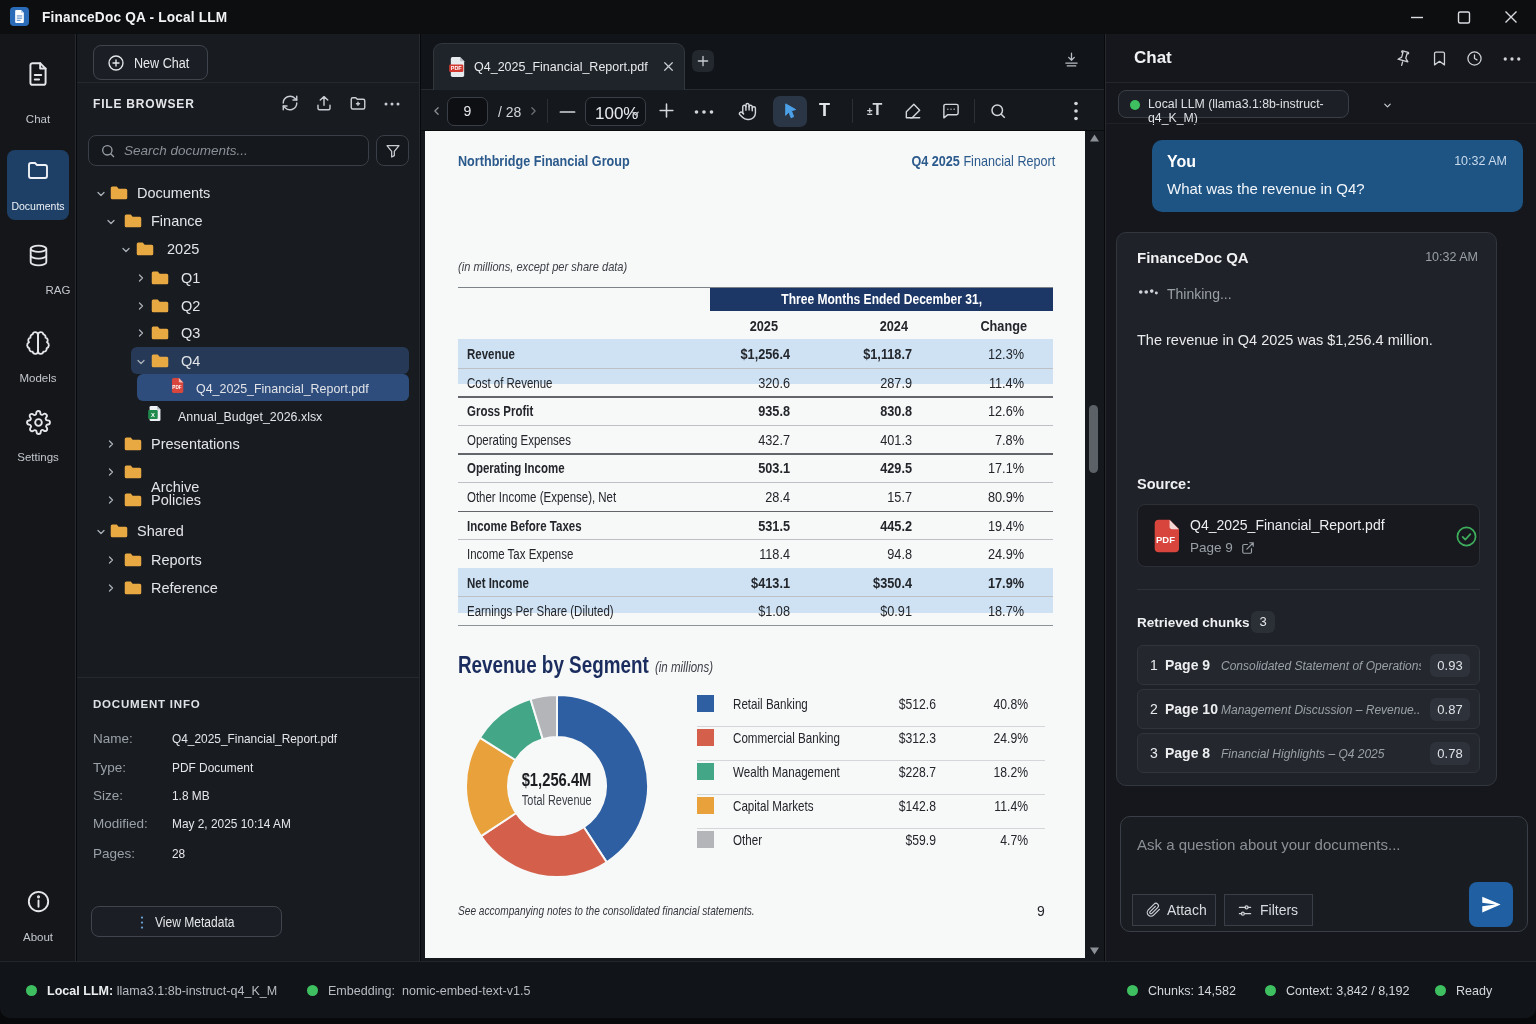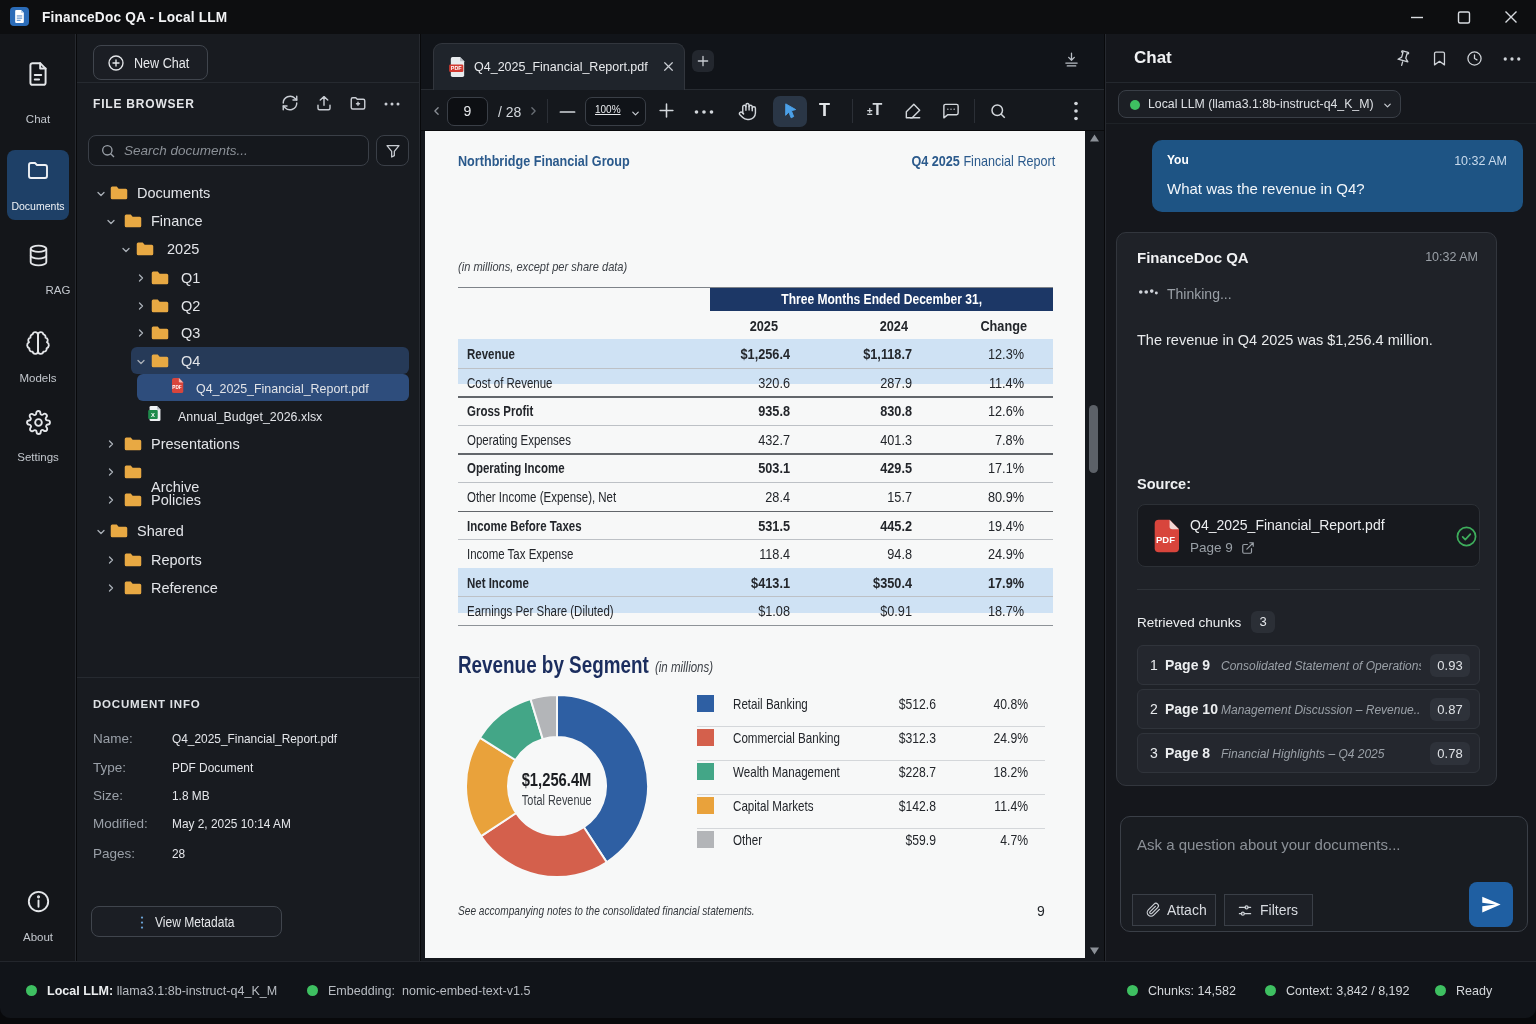--- a/index.html
+++ b/index.html
@@ -63,21 +63,21 @@
 .legrow { position:absolute; left:272px; width:350px; height:34px; font-size:14.5px; color:#23262b; }
 .legsq { position:absolute; left:0; top:4px; width:17px; height:17px; }
 .legnm { position:absolute; left:36px; top:5px; }
 .legv { position:absolute; left:139px; width:100px; top:5px; text-align:right; transform:scaleX(0.84); transform-origin:100% 50%; }
 .legp { position:absolute; left:241px; width:90px; top:5px; text-align:right; transform:scaleX(0.84); transform-origin:100% 50%; }
 .legline { position:absolute; left:272px; width:348px; height:1px; background:#d4d7da; }
 
 #chat { position:absolute; left:1105px; top:34px; width:431px; height:927px; background:#15171c; border-left:1px solid #26292f; }
 #chat-h { position:absolute; left:28px; top:14px; font-size:17px; font-weight:bold; color:#f0f1f3; }
 #chat-hline { position:absolute; left:0; top:48px; width:431px; height:1px; background:#24282e; }
-#modelsel { position:absolute; left:12px; top:56px; width:283px; height:28px; background:#1c1f25; border:1px solid #3a3f47; border-radius:8px; }
+#modelsel { position:absolute; left:12px; top:56px; width:231px; height:28px; background:#1c1f25; border:1px solid #3a3f47; border-radius:8px; }
 #msgline { position:absolute; left:0; top:89px; width:431px; height:1px; background:#1e2227; }
 #userbubble { position:absolute; left:46px; top:106px; width:371px; height:72px; background:#1e5484; border-radius:10px; }
 #aicard { position:absolute; left:10px; top:198px; width:381px; height:554px; background:#1f2228; border:1px solid #32363d; border-radius:10px; }
 #inputbox { position:absolute; left:14px; top:782px; width:408px; height:116px; background:#191c21; border:1px solid #3a3f47; border-radius:10px; }
 .chunk { position:absolute; left:20px; width:343px; height:40px; background:#24272e; border:1px solid #30343b; border-radius:6px; }
 .ck-n { position:absolute; left:12px; top:11px; font-size:14px; color:#e8eaed; }
 .ck-p { position:absolute; left:27px; top:11px; font-size:14px; font-weight:bold; color:#eceef0; }
 .ck-d { position:absolute; left:83px; top:13px; width:200px; font-size:12px; font-style:italic; color:#9aa0a7; white-space:nowrap; overflow:hidden; }
 .ck-s { position:absolute; right:9px; top:8px; width:40px; height:23px; background:#2e323a; border-radius:6px; text-align:center; line-height:23px; font-size:13px; color:#dfe2e6; }
 .chatbtn { position:absolute; height:32px; border:1px solid #3a3f47; border-radius:0; background:#1d2026; color:#d8dbe0; font-size:14px; }
@@ -392,21 +392,21 @@
     <div class="tb-box" style="left:26px;width:41px;line-height:27px;background:#0d0f13;">9</div>
     <span style="position:absolute;left:77px;top:13px;font-size:14px;color:#d3d7dc;">/ 28</span>
     <svg class="tb-ic" style="left:106px;top:13px;" width="13" height="14" viewBox="0 0 24 24" fill="none" stroke="#6a6f76" stroke-width="2.4" stroke-linecap="round" stroke-linejoin="round">
         <path d="M9 6l6 6-6 6"></path>
       </svg>
     <div class="tb-sep" style="left:126px;"></div>
     <svg class="tb-ic" style="left:138px;top:19px;" width="17" height="4" viewBox="0 0 24 4" stroke="#d3d7dc" stroke-width="2.4" stroke-linecap="round">
         <path d="M2 2h20"></path>
       </svg>
     <div class="tb-box" style="left:164px;width:61px;">
-      <span style="position:absolute;left:9px;top:6px;font-size:10px;text-decoration:underline;">100%</span>
+      <span style="position:absolute;left:9px;top:6px;font-size:17px;">100%</span>
       <svg style="position:absolute;left:44px;top:10px;" width="11" height="11" viewBox="0 0 24 24" fill="none" stroke="#c9cdd3" stroke-width="2.6" stroke-linecap="round" stroke-linejoin="round">
           <path d="M6 9l6 6 6-6"></path>
         </svg>
     </div>
     <svg class="tb-ic" style="left:237px;top:11px;" width="17" height="17" viewBox="0 0 24 24" fill="none" stroke="#d3d7dc" stroke-width="2.2" stroke-linecap="round">
         <path d="M12 3v18M3 12h18"></path>
       </svg>
     <svg class="tb-ic" style="left:273px;top:18px;" width="20" height="6" viewBox="0 0 24 6" fill="#d3d7dc">
         <circle cx="3" cy="3" r="2.2"></circle>
         <circle cx="12" cy="3" r="2.2"></circle>
@@ -610,21 +610,21 @@
   <div id="chat-hline"></div>
   <div id="modelsel">
     <span style="position:absolute;left:11px;top:9px;width:10px;height:10px;border-radius:50%;background:#3ec061;"></span>
     <span style="position:absolute;left:29px;top:6px;font-size:12.3px;color:#dde0e4;">Local LLM (llama3.1:8b-instruct-q4_K_M)</span>
     <svg style="position:absolute;left:263px;top:9px;" width="11" height="11" viewBox="0 0 24 24" fill="none" stroke="#c9cdd3" stroke-width="2.6" stroke-linecap="round" stroke-linejoin="round">
         <path d="M6 9l6 6 6-6"></path>
       </svg>
   </div>
   <div id="msgline"></div>
   <div id="userbubble">
-    <span style="position:absolute;left:15px;top:13px;font-size:12px;font-weight:bold;color:#fff;">You</span>
+    <span style="position:absolute;left:15px;top:13px;font-size:16px;font-weight:bold;color:#fff;">You</span>
     <span style="position:absolute;right:16px;top:14px;font-size:12.5px;color:#c8daec;">10:32 AM</span>
     <span style="position:absolute;left:15px;top:40px;font-size:15px;color:#f2f6fa;">What was the revenue in Q4?</span>
   </div>
   <div id="aicard">
     <span style="position:absolute;left:20px;top:16px;font-size:15px;font-weight:bold;color:#f0f1f3;">FinanceDoc QA</span>
     <span style="position:absolute;right:18px;top:17px;font-size:12.5px;color:#9aa0a7;">10:32 AM</span>
     <svg style="position:absolute;left:21px;top:54px;" width="22" height="10" viewBox="0 0 24 10" fill="#d0d4da">
         <circle cx="3" cy="5" r="2"></circle>
         <circle cx="9" cy="5" r="2"></circle>
         <circle cx="15" cy="4" r="2"></circle>
@@ -644,21 +644,21 @@
       <svg style="position:absolute;left:103px;top:36px;" width="14" height="14" viewBox="0 0 24 24" fill="none" stroke="#9aa0a7" stroke-width="2" stroke-linecap="round" stroke-linejoin="round">
           <path d="M18 13v6a2 2 0 0 1-2 2H5a2 2 0 0 1-2-2V8a2 2 0 0 1 2-2h6"></path>
           <path d="M15 3h6v6M10 14L21 3"></path>
         </svg>
       <svg style="position:absolute;left:317px;top:20px;" width="23" height="23" viewBox="0 0 24 24" fill="none" stroke="#3ead5c" stroke-width="1.8" stroke-linecap="round" stroke-linejoin="round">
           <circle cx="12" cy="12" r="9.5"></circle>
           <path d="M8 12.5l2.7 2.7L16 9.5"></path>
         </svg>
     </div>
     <div style="position:absolute;left:20px;top:356px;width:343px;height:1px;background:#2e3238;"></div>
-    <span style="position:absolute;left:20px;top:382px;font-size:13.5px;font-weight:normal;color:#eef0f2;">Retrieved chunks</span>
+    <span style="position:absolute;left:20px;top:382px;font-size:13.5px;font-weight:bold;color:#eef0f2;">Retrieved chunks</span>
     <span style="position:absolute;left:134px;top:378px;width:24px;height:22px;background:#2b2f36;border-radius:6px;text-align:center;line-height:22px;font-size:13px;color:#e4e6e9;">3</span>
     <div class="chunk" style="top:412px;">
         <span class="ck-n">1</span>
         <span class="ck-p">Page 9</span>
         <span class="ck-d">Consolidated Statement of Operations...</span>
         <span class="ck-s">0.93</span>
       </div>
     <div class="chunk" style="top:456px;">
         <span class="ck-n">2</span>
         <span class="ck-p">Page 10</span>

